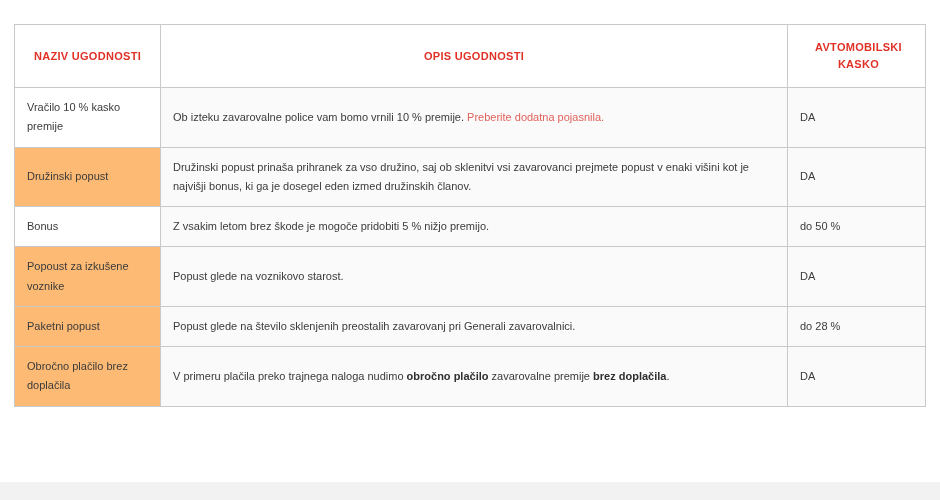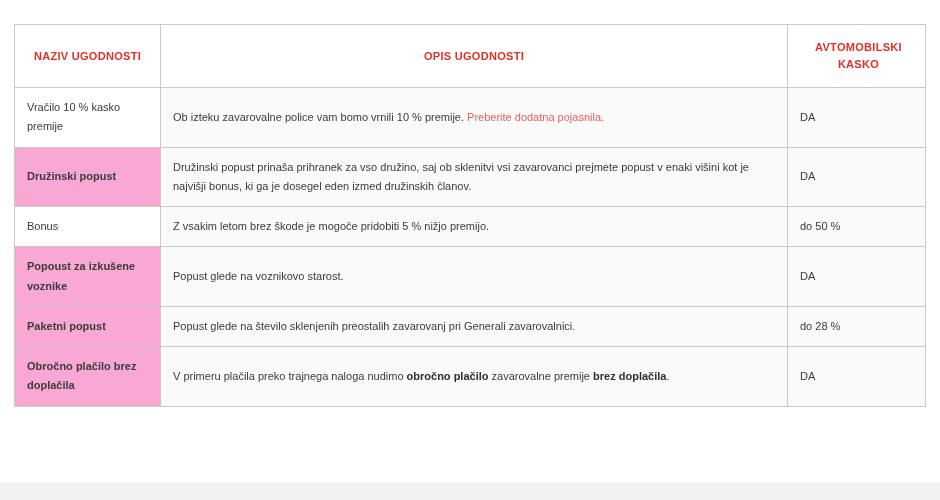--- a/index.html
+++ b/index.html
@@ -80,22 +80,21 @@
   }
   table.benefits tbody td.desc-cell {
     background: #fafafa;
   }
   table.benefits tbody td.value-cell {
     background: #fafafa;
     text-align: left;
     white-space: nowrap;
   }
   table.benefits tbody tr.alt td.name-cell {
-    background: #f9a8d4;
-    font-weight: bold;
+    background: #fdba74;
   }
   .link-red {
     color: #e0625c;
     text-decoration: none;
   }
   .bold-txt {
     font-weight: bold;
     color: #2f2f2f;
   }
 </style>

